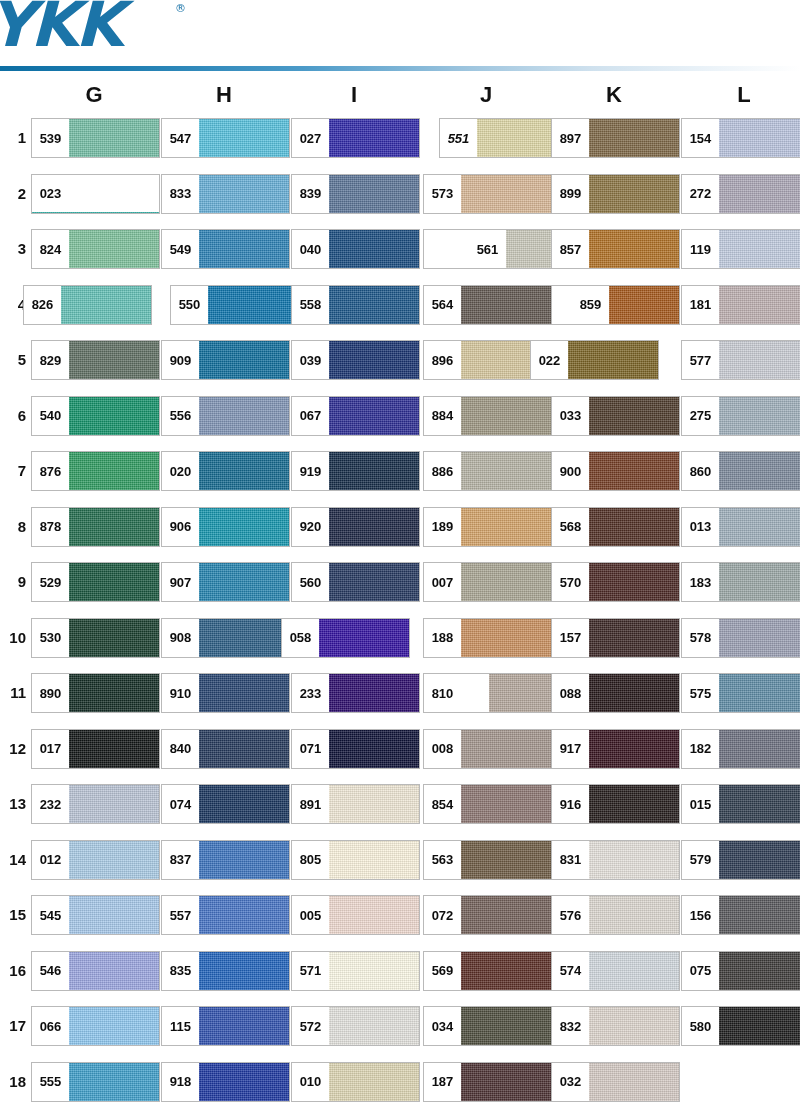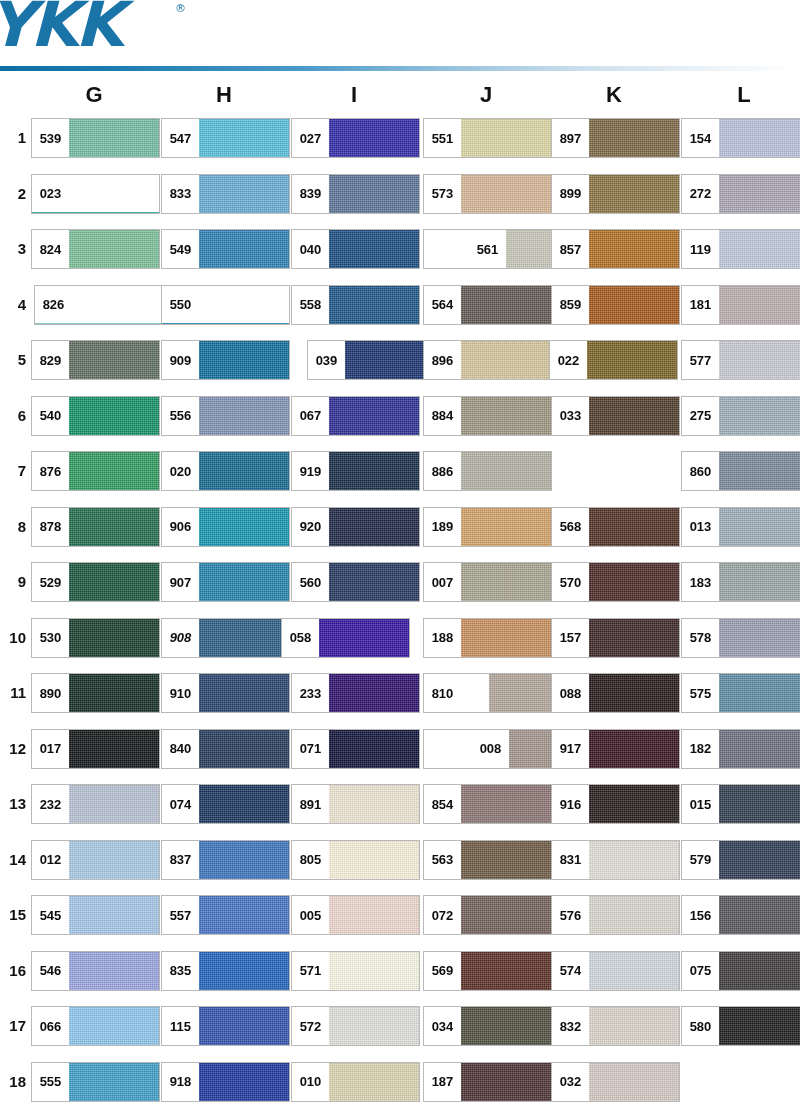--- a/index.html
+++ b/index.html
@@ -173,21 +173,21 @@
         <div class="cell-swatch" style="background: rgb(115, 189, 164);"></div>
       </div>
       <div class="cell" style="left: 161px; width: 129px;">
         <div class="cell-code">547</div>
         <div class="cell-swatch" style="background: rgb(85, 192, 221);"></div>
       </div>
       <div class="cell" style="left: 291px; width: 129px;">
         <div class="cell-code">027</div>
         <div class="cell-swatch" style="background: rgb(46, 39, 168);"></div>
       </div>
-      <div class="cell" style="left: 423px; width: 129px;">
+      <div class="cell" style="left: 439px; width: 129px; font-style: italic;">
         <div class="cell-code">551</div>
         <div class="cell-swatch" style="background: rgb(222, 215, 165);"></div>
       </div>
       <div class="cell" style="left: 551px; width: 129px;">
         <div class="cell-code">897</div>
         <div class="cell-swatch" style="background: rgb(124, 102, 68);"></div>
       </div>
       <div class="cell" style="left: 681px; width: 129px;">
         <div class="cell-code">154</div>
         <div class="cell-swatch" style="background: rgb(185, 195, 222);"></div>
@@ -242,64 +242,64 @@
         <div class="cell-code">857</div>
         <div class="cell-swatch" style="background: rgb(176, 111, 34);"></div>
       </div>
       <div class="cell" style="left: 681px; width: 129px;">
         <div class="cell-code">119</div>
         <div class="cell-swatch" style="background: rgb(192, 203, 223);"></div>
       </div>
     </div>
     <div class="row">
       <div class="row-num">4</div>
-      <div class="cell" style="left: 34px; width: 129px; flex-direction: column;">
+      <div class="cell" style="left: 23px; width: 129px;">
         <div class="cell-code">826</div>
         <div class="cell-swatch" style="background: rgb(98, 192, 182);"></div>
       </div>
-      <div class="cell" style="left: 161px; width: 129px; flex-direction: column;">
+      <div class="cell" style="left: 170px; width: 129px;">
         <div class="cell-code">550</div>
         <div class="cell-swatch" style="background: rgb(11, 115, 172);"></div>
       </div>
       <div class="cell" style="left: 291px; width: 129px;">
         <div class="cell-code">558</div>
         <div class="cell-swatch" style="background: rgb(26, 85, 136);"></div>
       </div>
       <div class="cell" style="left: 423px; width: 129px;">
         <div class="cell-code">564</div>
         <div class="cell-swatch" style="background: rgb(97, 87, 80);"></div>
       </div>
-      <div class="cell" style="left: 551px; width: 129px;">
+      <div class="cell" style="left: 551px; width: 129px; padding-left: 20px;">
         <div class="cell-code">859</div>
         <div class="cell-swatch" style="background: rgb(165, 87, 26);"></div>
       </div>
       <div class="cell" style="left: 681px; width: 129px;">
         <div class="cell-code">181</div>
         <div class="cell-swatch" style="background: rgb(189, 175, 176);"></div>
       </div>
     </div>
     <div class="row">
       <div class="row-num">5</div>
       <div class="cell" style="left: 31px; width: 129px;">
         <div class="cell-code">829</div>
         <div class="cell-swatch" style="background: rgb(93, 109, 97);"></div>
       </div>
       <div class="cell" style="left: 161px; width: 129px;">
         <div class="cell-code">909</div>
         <div class="cell-swatch" style="background: rgb(13, 108, 155);"></div>
       </div>
-      <div class="cell" style="left: 307px; width: 129px;">
+      <div class="cell" style="left: 291px; width: 129px;">
         <div class="cell-code">039</div>
         <div class="cell-swatch" style="background: rgb(23, 49, 111);"></div>
       </div>
       <div class="cell" style="left: 423px; width: 129px;">
         <div class="cell-code">896</div>
         <div class="cell-swatch" style="background: rgb(214, 199, 156);"></div>
       </div>
-      <div class="cell" style="left: 549px; width: 129px; justify-content: space-between;">
+      <div class="cell" style="left: 530px; width: 129px; justify-content: space-between;">
         <div class="cell-code">022</div>
         <div class="cell-swatch" style="background: rgb(122, 99, 36);"></div>
       </div>
       <div class="cell" style="left: 681px; width: 129px;">
         <div class="cell-code">577</div>
         <div class="cell-swatch" style="background: rgb(201, 204, 211);"></div>
       </div>
     </div>
     <div class="row">
       <div class="row-num">6</div>
@@ -339,20 +339,24 @@
         <div class="cell-swatch" style="background: rgb(19, 105, 143);"></div>
       </div>
       <div class="cell" style="left: 291px; width: 129px;">
         <div class="cell-code">919</div>
         <div class="cell-swatch" style="background: rgb(19, 42, 70);"></div>
       </div>
       <div class="cell" style="left: 423px; width: 129px;">
         <div class="cell-code">886</div>
         <div class="cell-swatch" style="background: rgb(181, 178, 164);"></div>
       </div>
+      <div class="cell" style="left: 551px; width: 129px;">
+        <div class="cell-code">900</div>
+        <div class="cell-swatch" style="background: rgb(116, 60, 35);"></div>
+      </div>
       <div class="cell" style="left: 681px; width: 129px;">
         <div class="cell-code">860</div>
         <div class="cell-swatch" style="background: rgb(123, 136, 154);"></div>
       </div>
     </div>
     <div class="row">
       <div class="row-num">8</div>
       <div class="cell" style="left: 31px; width: 129px;">
         <div class="cell-code">878</div>
         <div class="cell-swatch" style="background: rgb(33, 107, 76);"></div>
@@ -404,21 +408,21 @@
         <div class="cell-code">183</div>
         <div class="cell-swatch" style="background: rgb(154, 167, 165);"></div>
       </div>
     </div>
     <div class="row">
       <div class="row-num">10</div>
       <div class="cell" style="left: 31px; width: 129px;">
         <div class="cell-code">530</div>
         <div class="cell-swatch" style="background: rgb(23, 61, 44);"></div>
       </div>
-      <div class="cell" style="left: 161px; width: 129px; font-style: italic;">
+      <div class="cell" style="left: 161px; width: 129px;">
         <div class="cell-code">908</div>
         <div class="cell-swatch" style="background: rgb(42, 92, 132);"></div>
       </div>
       <div class="cell" style="left: 281px; width: 129px;">
         <div class="cell-code">058</div>
         <div class="cell-swatch" style="background: rgb(49, 16, 160);"></div>
       </div>
       <div class="cell" style="left: 423px; width: 129px;">
         <div class="cell-code">188</div>
         <div class="cell-swatch" style="background: rgb(201, 142, 92);"></div>
@@ -466,21 +470,21 @@
         <div class="cell-swatch" style="background: rgb(16, 20, 20);"></div>
       </div>
       <div class="cell" style="left: 161px; width: 129px;">
         <div class="cell-code">840</div>
         <div class="cell-swatch" style="background: rgb(35, 55, 90);"></div>
       </div>
       <div class="cell" style="left: 291px; width: 129px;">
         <div class="cell-code">071</div>
         <div class="cell-swatch" style="background: rgb(13, 16, 54);"></div>
       </div>
-      <div class="cell" style="left: 423px; width: 129px; padding-left: 48px;">
+      <div class="cell" style="left: 423px; width: 129px;">
         <div class="cell-code">008</div>
         <div class="cell-swatch" style="background: rgb(163, 149, 140);"></div>
       </div>
       <div class="cell" style="left: 551px; width: 129px;">
         <div class="cell-code">917</div>
         <div class="cell-swatch" style="background: rgb(54, 18, 30);"></div>
       </div>
       <div class="cell" style="left: 681px; width: 129px;">
         <div class="cell-code">182</div>
         <div class="cell-swatch" style="background: rgb(107, 111, 126);"></div>

